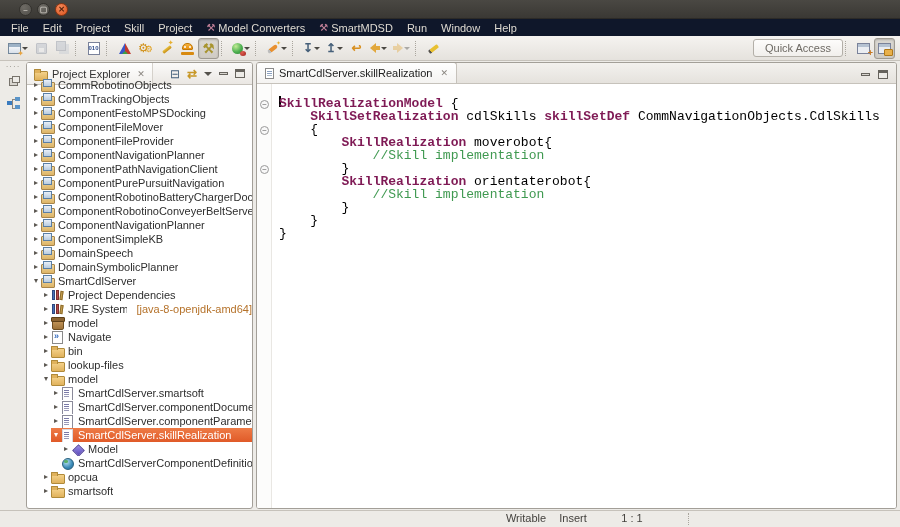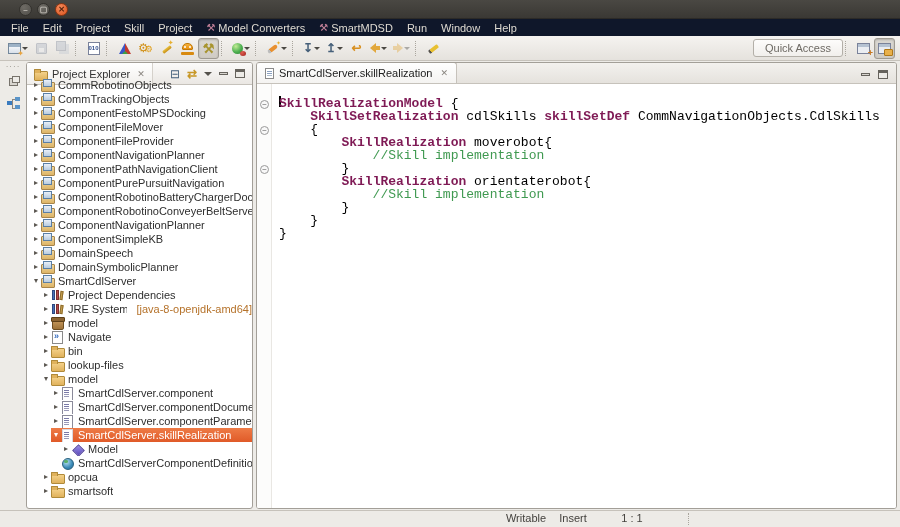--- a/index.html
+++ b/index.html
@@ -548,21 +548,21 @@
             <span class="t-arrow">▾</span>
             <span class="ti ti-folder"></span>
             <span class="t-label">model</span>
           </span>
         </div>
         <div class="trow">
           <span class="t-indent" style="width: 24px;"></span>
           <span class="rowbg">
             <span class="t-arrow">▸</span>
             <span class="ti ti-modelfile"></span>
-            <span class="t-label">SmartCdlServer.component</span>
+            <span class="t-label">SmartCdlServer.smartsoft</span>
           </span>
         </div>
         <div class="trow">
           <span class="t-indent" style="width: 24px;"></span>
           <span class="rowbg">
             <span class="t-arrow">▸</span>
             <span class="ti ti-modelfile"></span>
             <span class="t-label">SmartCdlServer.componentDocumentatio</span>
           </span>
         </div>

